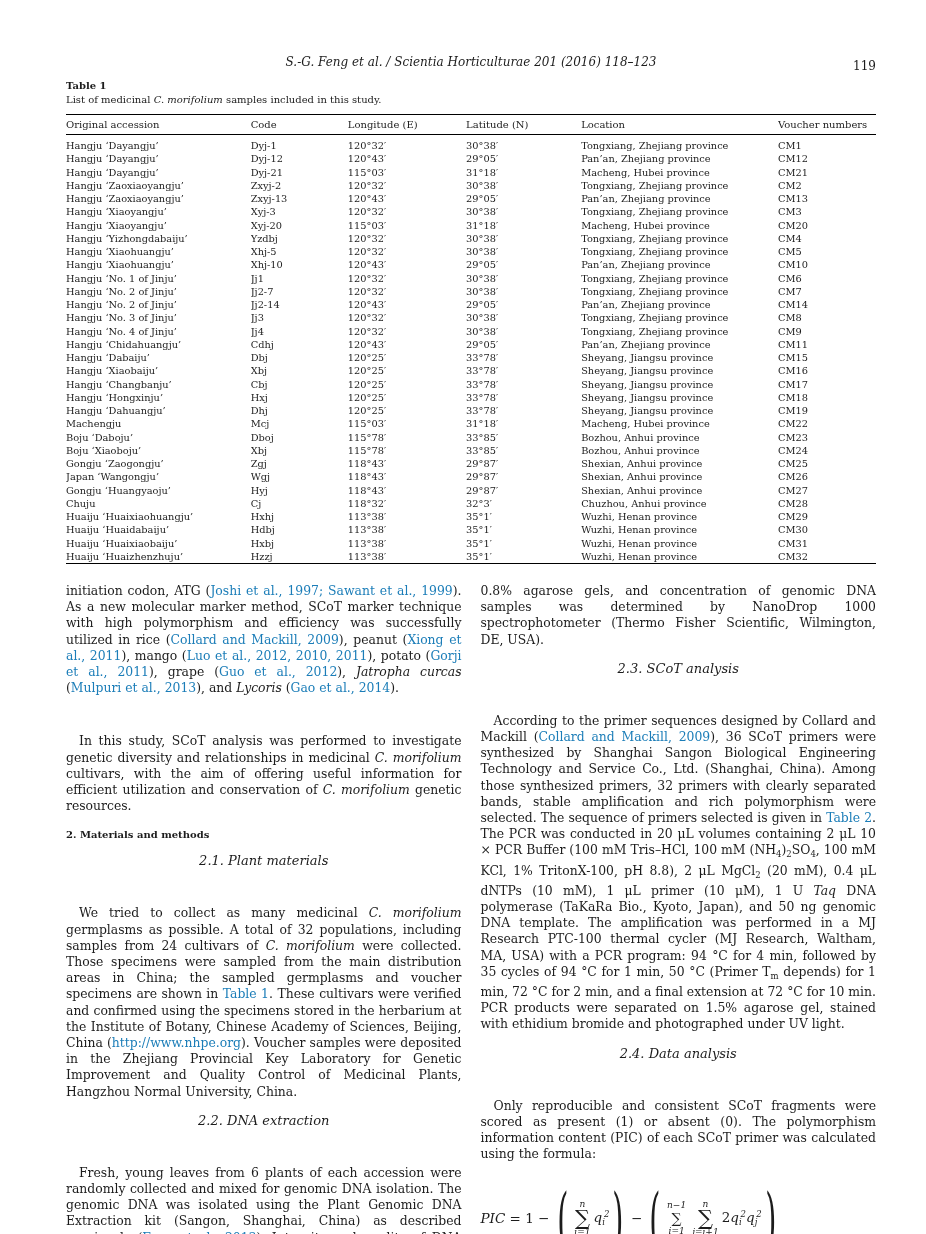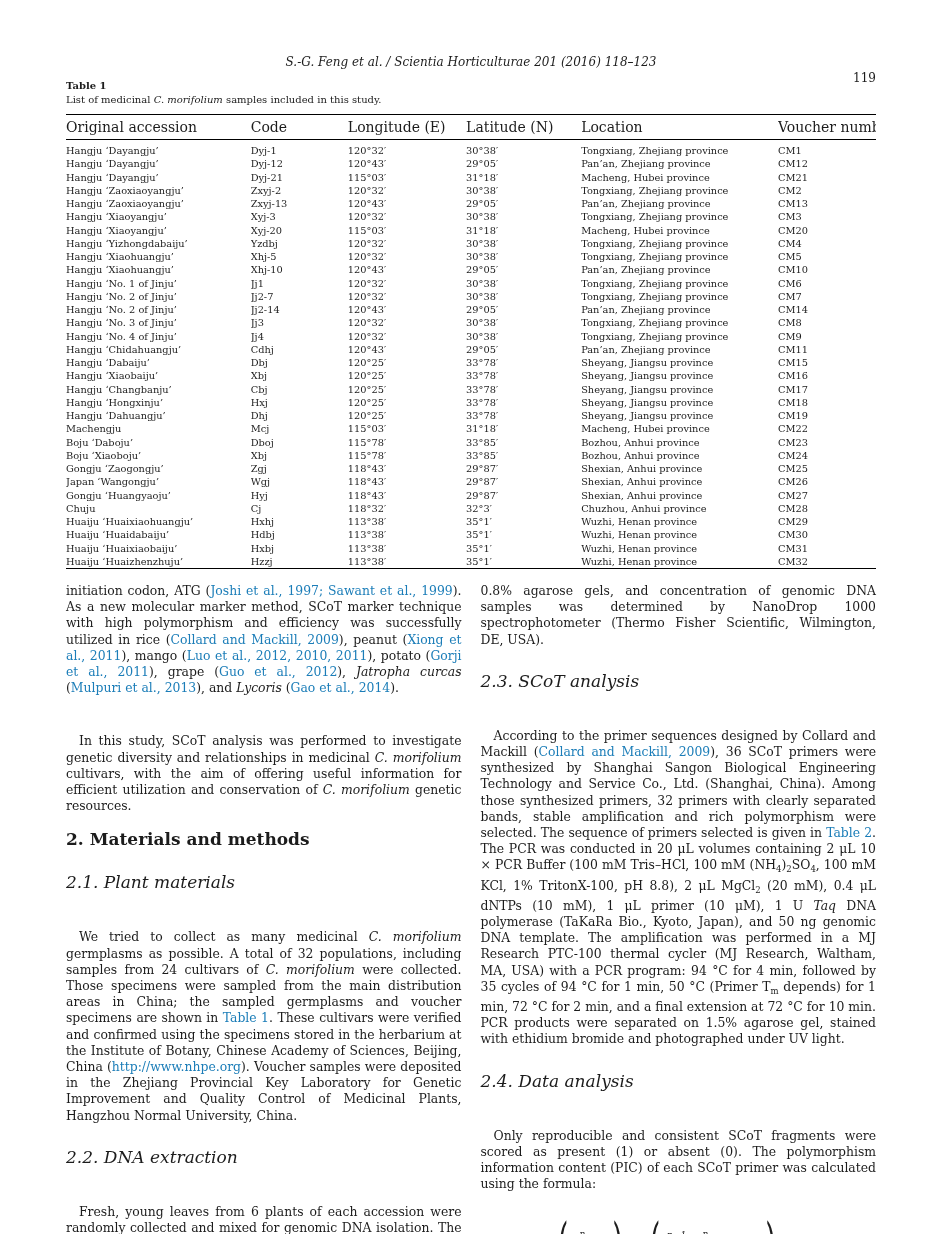--- a/index.html
+++ b/index.html
@@ -5,47 +5,47 @@
   html,body { margin:0; padding:0; background:#ffffff; }
   .page {
     position:relative; width:926px; height:1234px; margin:0 auto;
     background:#ffffff; overflow:hidden;
     font-family:"DejaVu Serif", serif; color:#1c1c1c;
     -webkit-font-smoothing:antialiased;
   }
   
   .running-head { position:absolute; top:55px; left:66px; width:810px; height:14px; font-size:12px; }
   .running-title { position:absolute; left:0; right:0; text-align:center; font-style:italic; }
-  .page-number { position:absolute; right:0; top:16px; }
+  .page-number { position:absolute; right:0; top:4px; }
 
   
   .table-block { position:absolute; top:80px; left:66px; width:810px; font-size:10px; }
   .table-label { font-weight:bold; }
   .table-caption { margin-top:3px; }
   table.t1 { border-collapse:collapse; width:100%; margin-top:9px; table-layout:fixed; }
   table.t1 thead tr { border-top:1.6px solid #000; border-bottom:0.8px solid #000; }
   table.t1 th {
-    font-weight:normal; text-align:left; font-size:14px;
+    font-weight:normal; text-align:left; font-size:10px;
     padding:4px 0 4px 0; white-space:nowrap; overflow:hidden;
   }
   table.t1 td {
     font-size:9.8px; line-height:13.25px; padding:0; white-space:nowrap; overflow:hidden;
   }
   table.t1 tbody { border-bottom:1.6px solid #000; }
   table.t1 tbody tr:first-child td { padding-top:4px; }
   table.t1 tbody tr:last-child td { padding-bottom:0; }
   .cw1{width:22.8%}.cw2{width:12.0%}.cw3{width:14.6%}.cw4{width:14.2%}.cw5{width:24.3%}.cw6{width:12.1%}
 
   
   .body-cols { position:absolute; top:583px; left:66px; width:810px; display:flex; gap:19px; }
   .col { width:395.5px; }
   .col p { margin:0; font-size:12.4px; line-height:16.2px; text-align:justify; }
   .col p.indent { text-indent:13px;margin-top:37px; }
-  .col h2 { font-size:17px; font-weight:bold; margin:15px 0 11px 0; }
-  .col h3 { font-size:17px; font-weight:normal; font-style:italic; margin:23px 0 15px 0; }
+  .col h2 { font-size:10px; font-weight:bold; margin:15px 0 11px 0; }
+  .col h3 { font-size:13px; font-weight:normal; font-style:italic; margin:13px 0 15px 0;text-align:center; }
   .seg-link { color:#1b7db8; }
   .seg-italic { font-style:italic; }
   .seg-sub { font-size:8.5px; vertical-align:-3px; }
 
   
   .formula { display:flex; align-items:center; margin-top:20px; font-size:13.5px; height:72px; }
   .formula .it, .formula sub, .formula sup { font-style:italic; }
   .f-pre { white-space:pre; }
   .paren { font-size:30px; display:inline-block; transform:scaleY(2.3) scaleX(0.95); margin:0 3px; font-weight:200; }
   .sum { display:inline-flex; flex-direction:column; align-items:center; line-height:1; margin:0 3px; }

